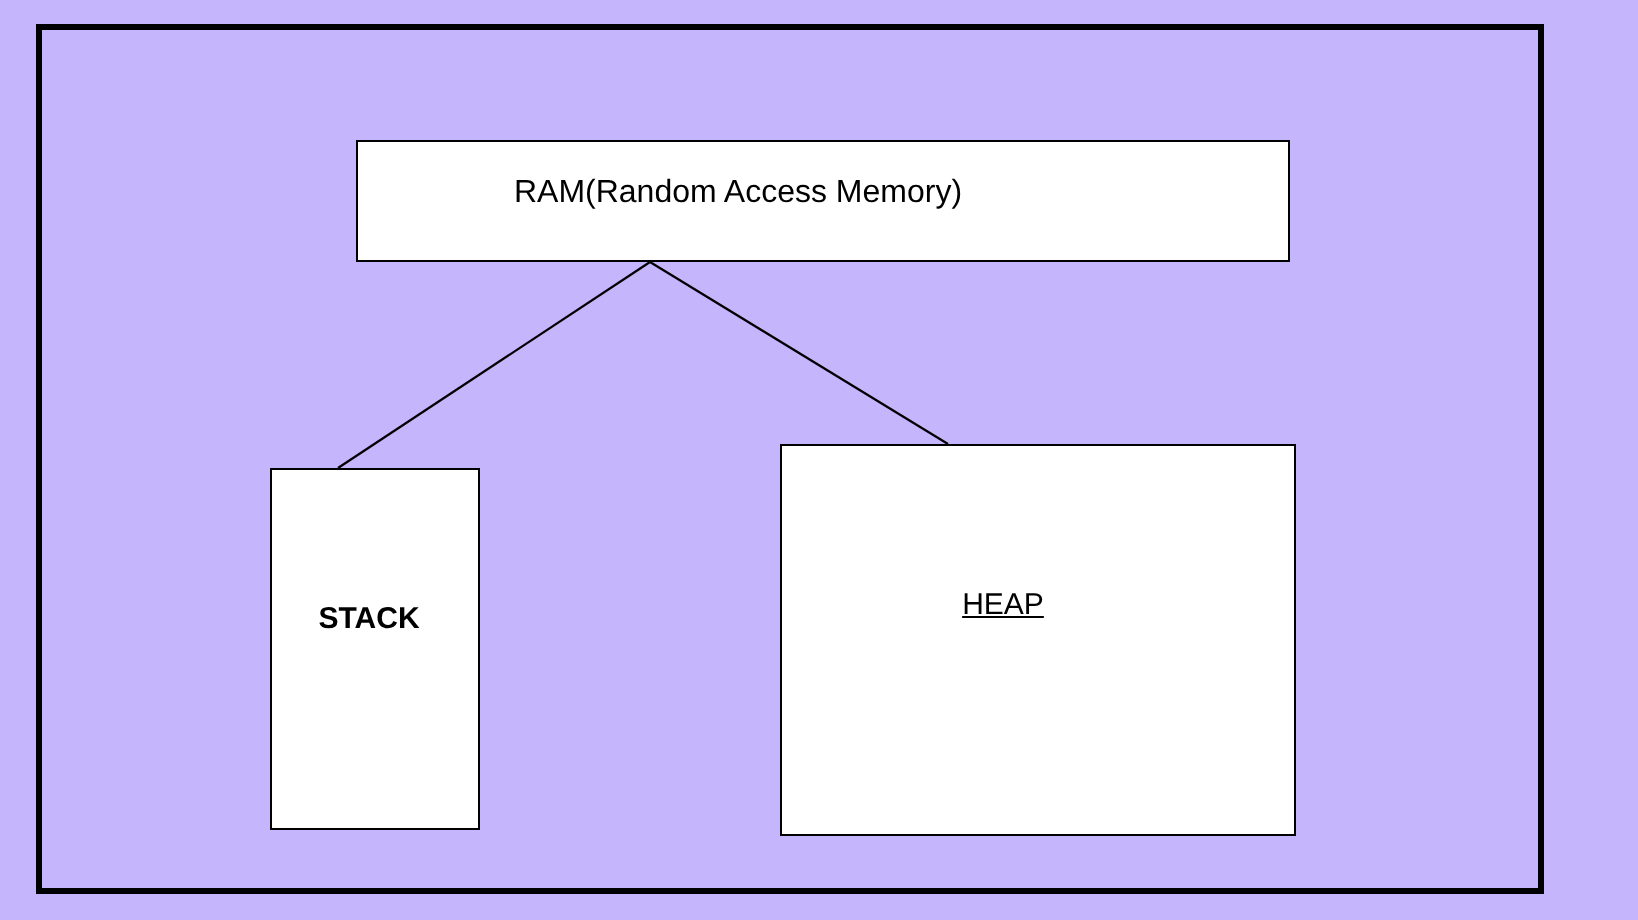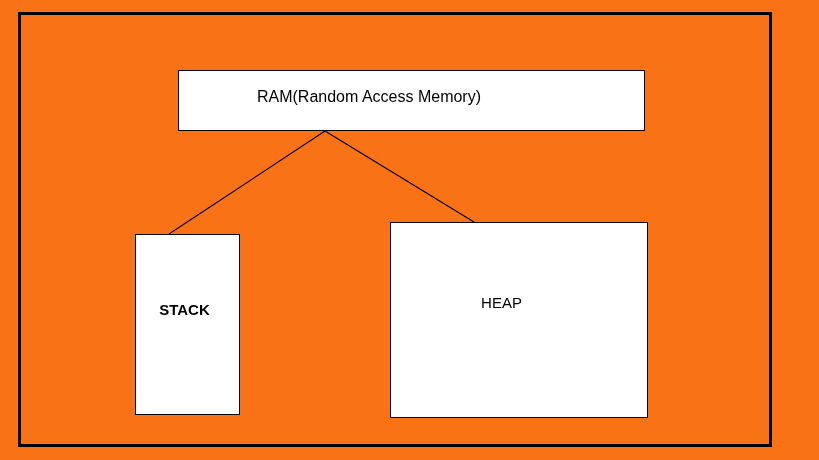--- a/index.html
+++ b/index.html
@@ -6,21 +6,21 @@
   html, body {
     margin: 0;
     padding: 0;
     background: #ffffff;
   }
 
   #canvas {
     position: relative;
     width: 819px;
     height: 460px;
-    background: #f97316;
+    background: #c4b5fd;
     overflow: hidden;
     font-family: "Liberation Sans", sans-serif;
   }
 
   
   .outer-frame {
     position: absolute;
     left: 18px;
     top: 12px;
     width: 754px;
@@ -93,20 +93,21 @@
     top: 222px;
     width: 258px;
     height: 196px;
   }
   #heap-label {
     left: 390px;
     top: 295px;
     width: 223px;
     text-align: center;
     font-size: 15px;
+    text-decoration: underline;
   }
 </style>
 </head>
 <body>
 
 <div id="canvas">
 
   <div class="outer-frame"></div>
 
   <svg class="connector-layer" width="819" height="460" viewBox="0 0 819 460" xmlns="http://www.w3.org/2000/svg">

